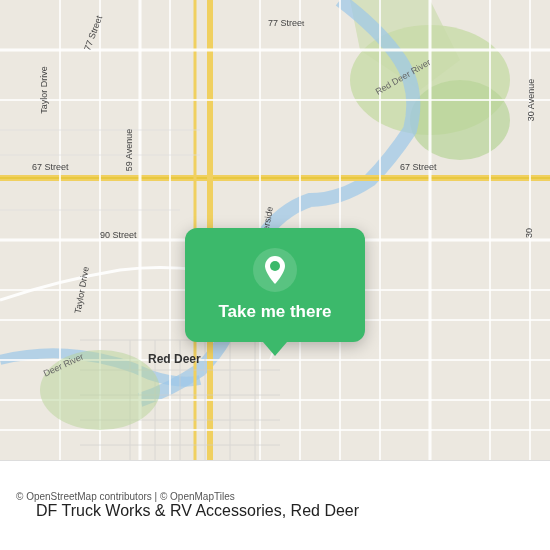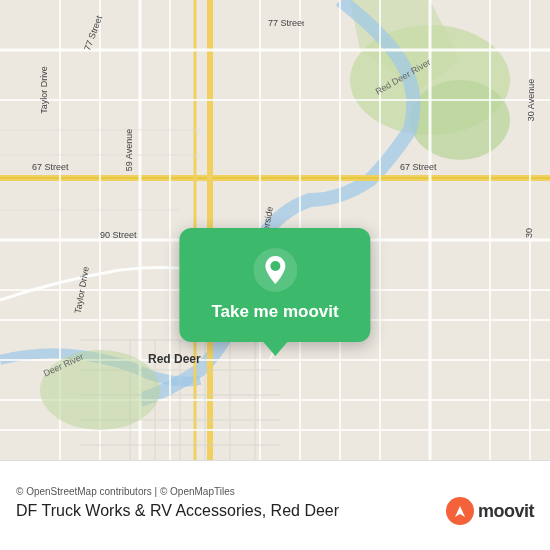--- a/index.html
+++ b/index.html
@@ -43,20 +43,21 @@
 
     .attribution {
       font-size: 10px;
       color: #555;
     }
 
     .location-row {
       display: flex;
       align-items: center;
       justify-content: space-between;
+      margin-left: 20px;
     }
 
     .location-name {
       font-size: 16px;
       font-weight: 500;
       color: #222;
     }
 
     .moovit-logo {
       display: flex;
@@ -215,33 +216,25 @@
 
   <div style="position:absolute;top:108px;left:50%;transform:translateX(-50%);">
     <div class="popup-card">
 
       <svg class="popup-pin" viewBox="0 0 44 44" xmlns="http://www.w3.org/2000/svg">
         <circle cx="22" cy="22" r="22" fill="rgba(255,255,255,0.15)"></circle>
         <path d="M22 8 C16,8 12,13 12,18 C12,25 22,36 22,36 C22,36 32,25 32,18 C32,13 28,8 22,8 Z" fill="white"></path>
         <circle cx="22" cy="18" r="5" fill="#3cb96b"></circle>
       </svg>
 
-      <span class="popup-button-text">Take me moovit</span>
+      <span class="popup-button-text">Take me there</span>
 
       <div class="popup-tail"></div>
     </div>
   </div>
 </div>
 
 <div class="info-bar">
   <div class="attribution">© OpenStreetMap contributors | © OpenMapTiles</div>
   <div class="location-row">
     <span class="location-name">DF Truck Works &amp; RV Accessories, Red Deer</span>
-    <div class="moovit-logo">
-
-      <svg class="moovit-icon" viewBox="0 0 28 28" xmlns="http://www.w3.org/2000/svg">
-        <circle cx="14" cy="14" r="14" fill="#f4623a"></circle>
-        <path d="M9 20 L14 9 L19 20 L14 17 Z" fill="white"></path>
-      </svg>
-      <span class="moovit-text">moovit</span>
-    </div>
   </div>
 </div>
 
 </body></html>

